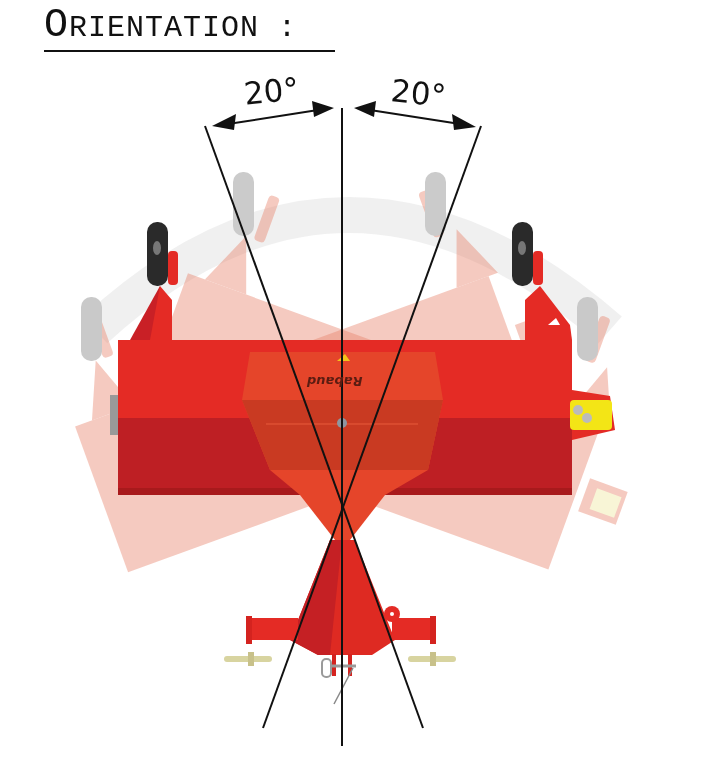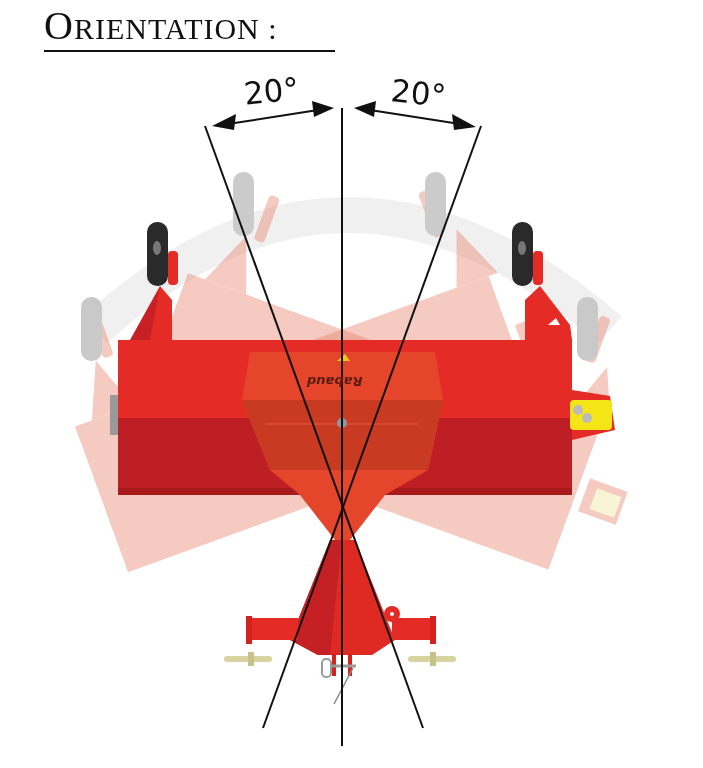--- a/index.html
+++ b/index.html
@@ -1,19 +1,19 @@
 <!DOCTYPE html>
 <html><head>
   <meta charset="utf-8">
   <style>
     html, body { margin: 0; padding: 0; background: #ffffff; }
     body { width: 703px; height: 768px; position: relative; overflow: hidden; font-family: "DejaVu Sans", sans-serif; }
     .title {
       position: absolute; left: 44px; top: 6px;
-      font-family: Liberation Serif, serif; color: #111;
+      font-family: Liberation Mono, monospace; color: #111;
       font-size: 30px; letter-spacing: 1px; line-height: 1;
       text-decoration: none; white-space: nowrap;
     }
     .title .big { font-size: 40px; }
     .title-underline { position: absolute; left: 44px; top: 50px; width: 291px; height: 2px; background: #111; }
     .angle-label {
       position: absolute; font-family: "DejaVu Sans", sans-serif; font-size: 31px; color: #111;
       line-height: 1; white-space: nowrap;
     }
     .angle-left { left: 244px; top: 76px; transform: rotate(-6deg); }

